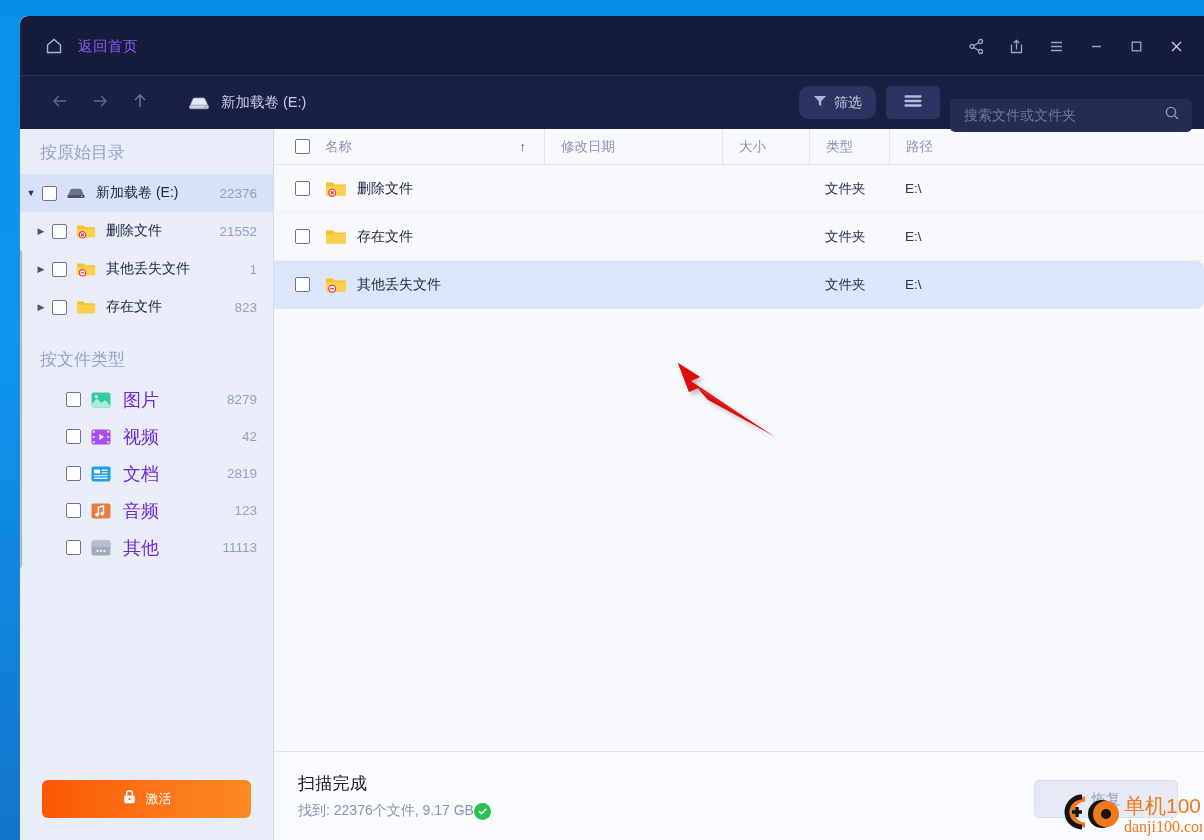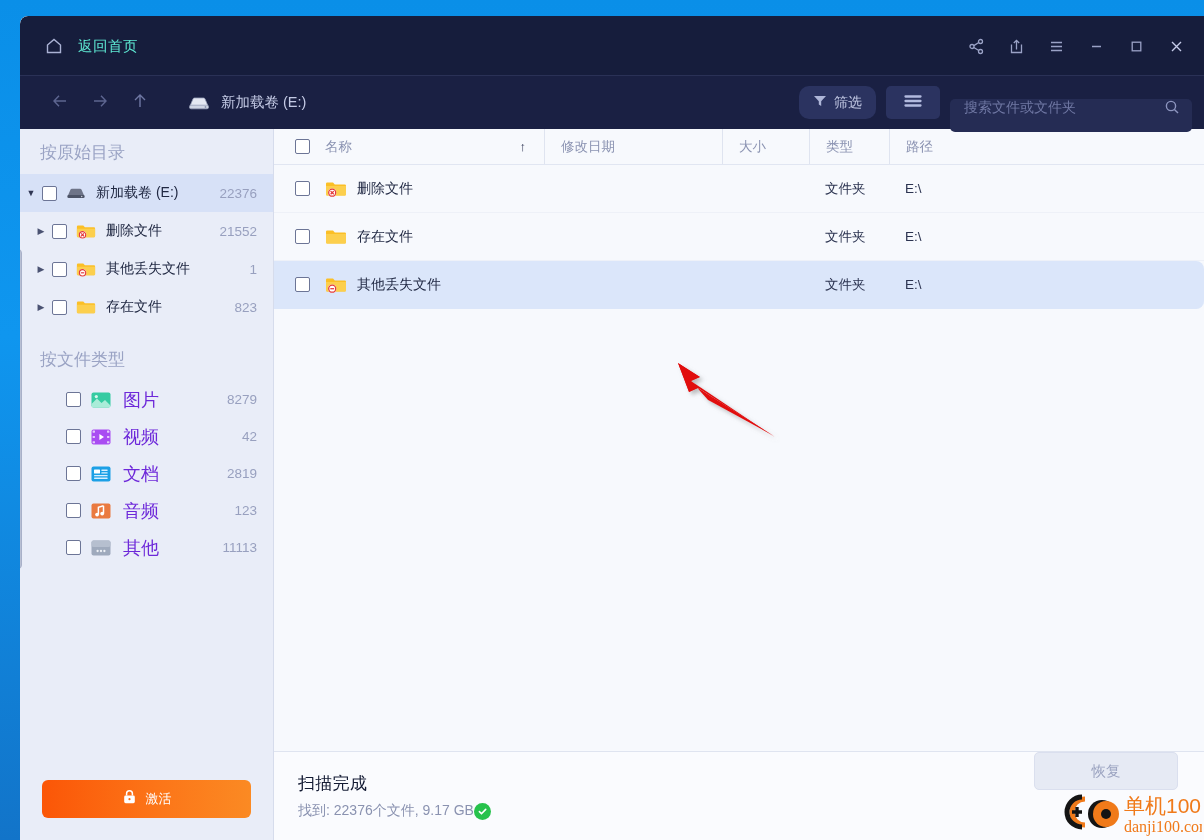--- a/index.html
+++ b/index.html
@@ -40,21 +40,21 @@
     position: absolute; left: 0; right: 0; bottom: 0;
     height: 1px; background: #2a3156;
   }
   .home-btn {
     display: flex; align-items: center; gap: 14px;
     padding: 0 18px 0 24px; height: 100%;
     cursor: pointer;
   }
   .home-icon { width: 20px; height: 20px; display:block; }
   .home-label {
-    color: #5eead4; font-size: 14.5px; letter-spacing: .5px;
+    color: #8b5cf6; font-size: 14.5px; letter-spacing: .5px;
   }
   .title-spacer { flex: 1; }
   .win-icons { display: flex; align-items: center; gap: 0; padding-right: 8px; }
   .win-btn {
     width: 40px; height: 44px;
     display: flex; align-items: center; justify-content: center;
     cursor: pointer;
   }
   .win-btn svg { display: block; }
 
@@ -95,21 +95,21 @@
     background: #2b3360;
     border-radius: 5px;
     width: 54px; height: 33px;
     display: flex; align-items: center; justify-content: center;
     cursor: pointer;
   }
   .search-box {
     background: #252c54;
     border-radius: 5px;
     height: 33px; width: 242px;
-    display: flex; align-items: flex-start;
+    display: flex; align-items: center;
     padding: 0 12px 0 14px;
     margin-top: 25px;
   }
   .search-box input {
     flex: 1; background: transparent; border: none; outline: none;
     color: #d3d8ee; font-size: 14px;
     font-family: inherit;
   }
   .search-box input::placeholder { color: #6f77a3; }
 
@@ -244,21 +244,21 @@
     margin-top: 7px;
     display: flex; align-items: center; gap: 0;
     font-size: 14px; color: #8a92b0;
   }
   .ok-badge {
     width: 17px; height: 17px; border-radius: 50%;
     background: #27c24c;
     display: flex; align-items: center; justify-content: center;
   }
   .recover-btn {
-    position: absolute; right: 26px; top: 0;
+    position: absolute; right: 26px; top: 28px;
     width: 144px; height: 38px;
     background: #e6eaf4;
     border: 1px solid #dadfee;
     border-radius: 5px;
     display: flex; align-items: center; justify-content: center;
     color: #9ba3c0; font-size: 14.5px;
     cursor: not-allowed;
   }
 
   

